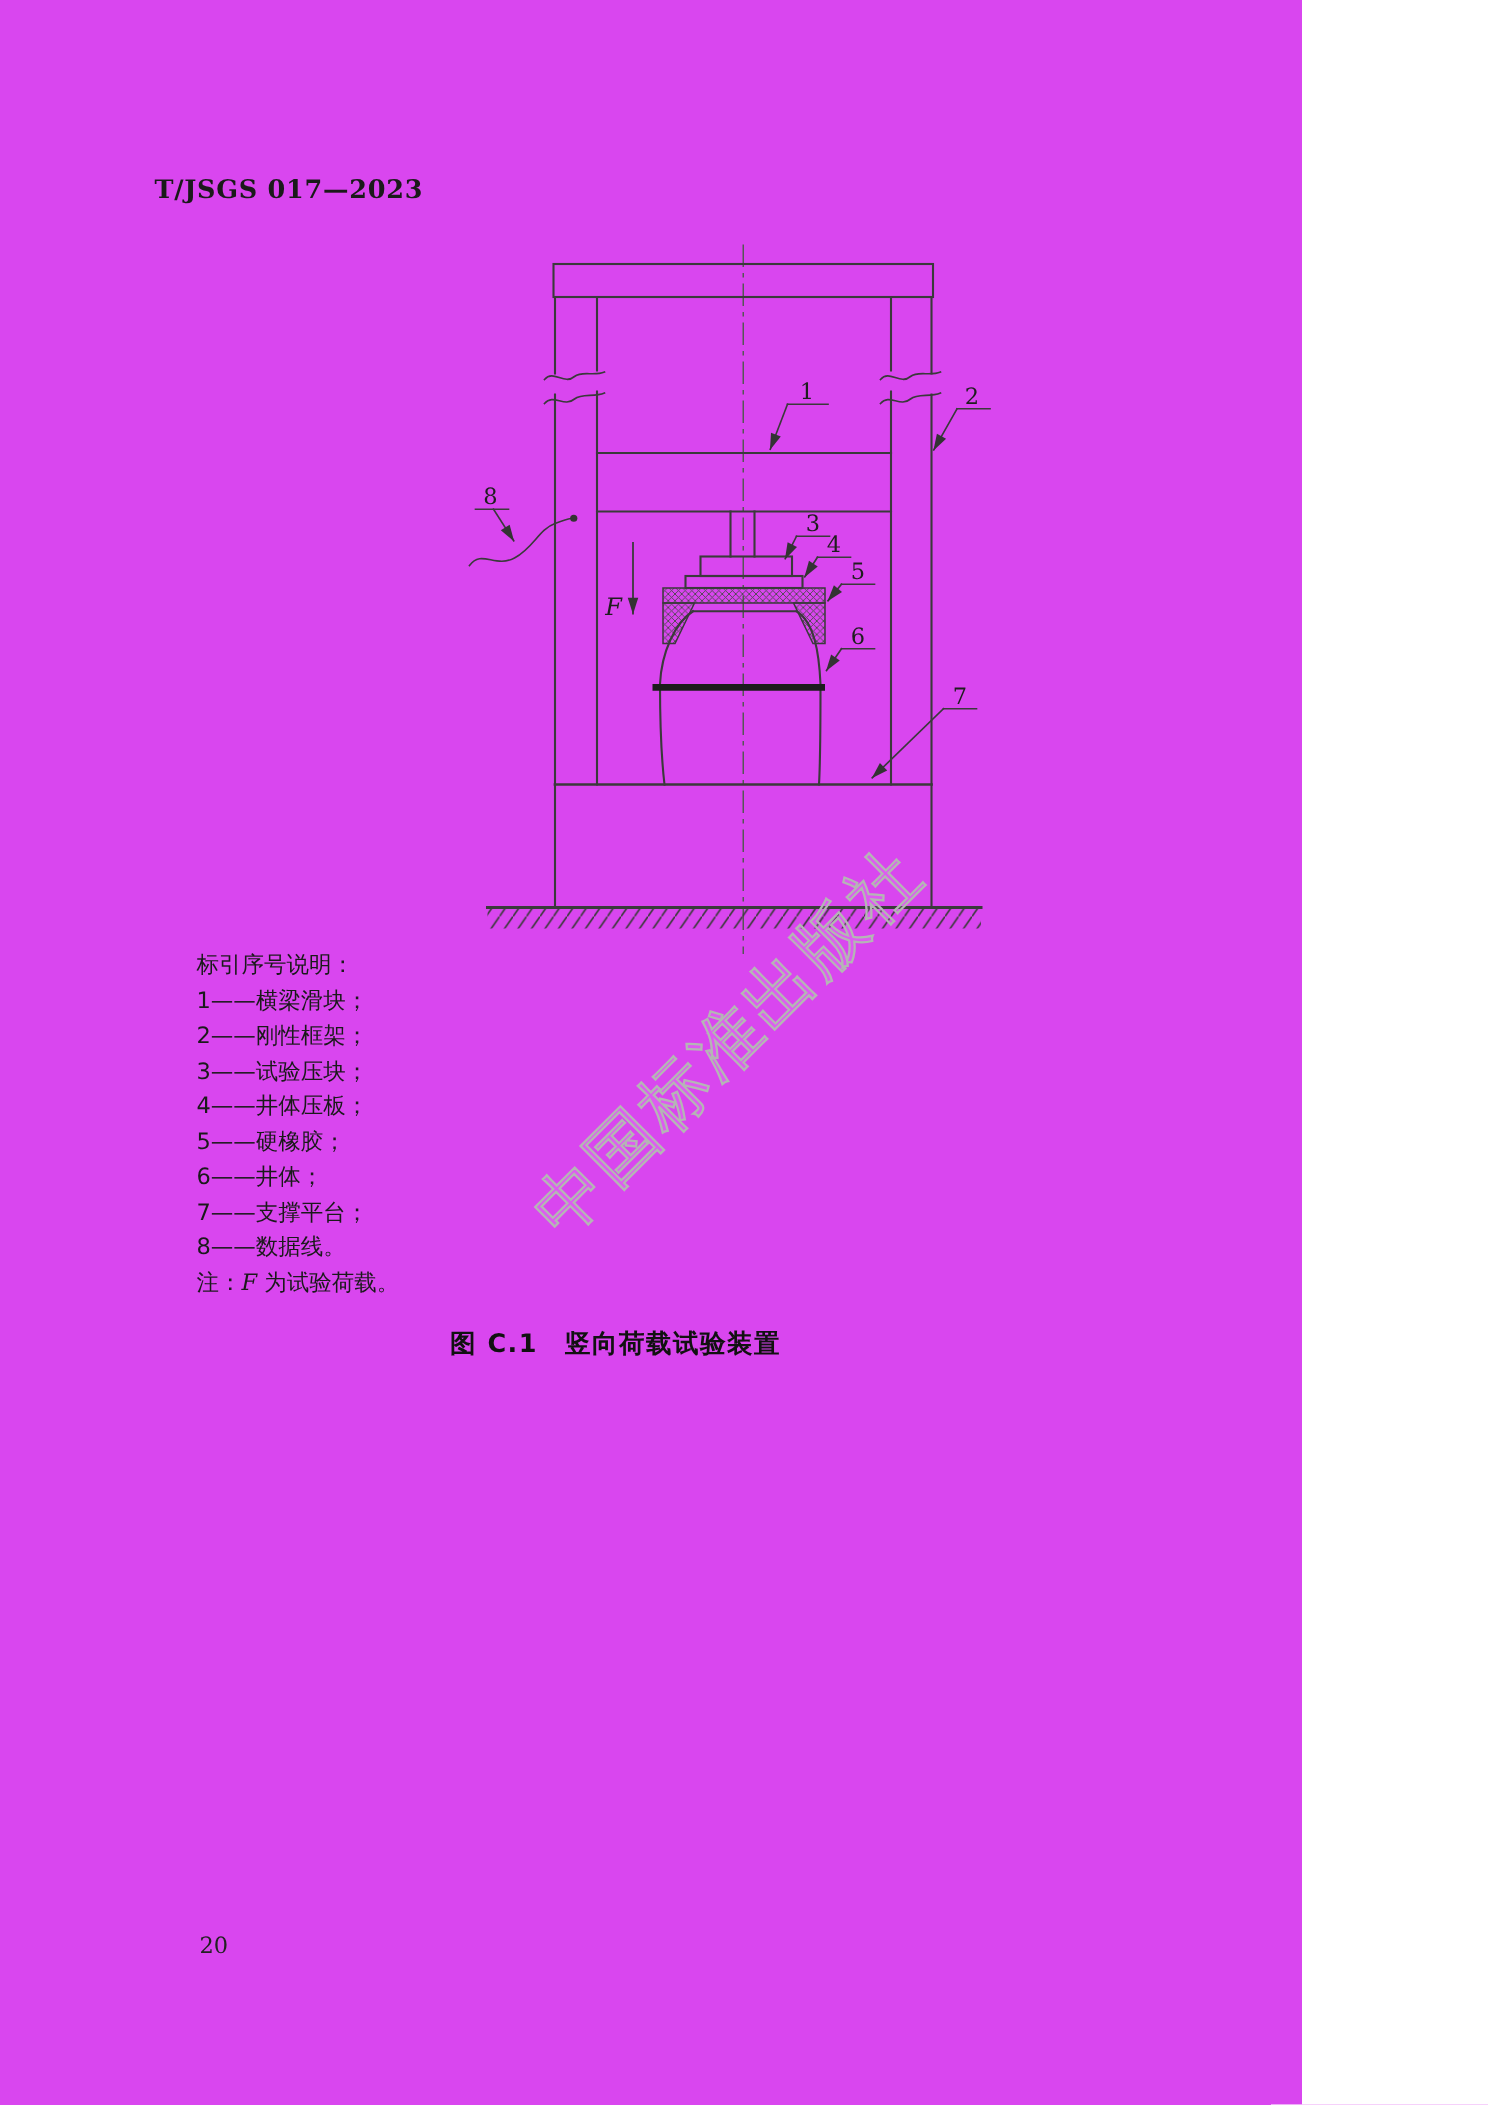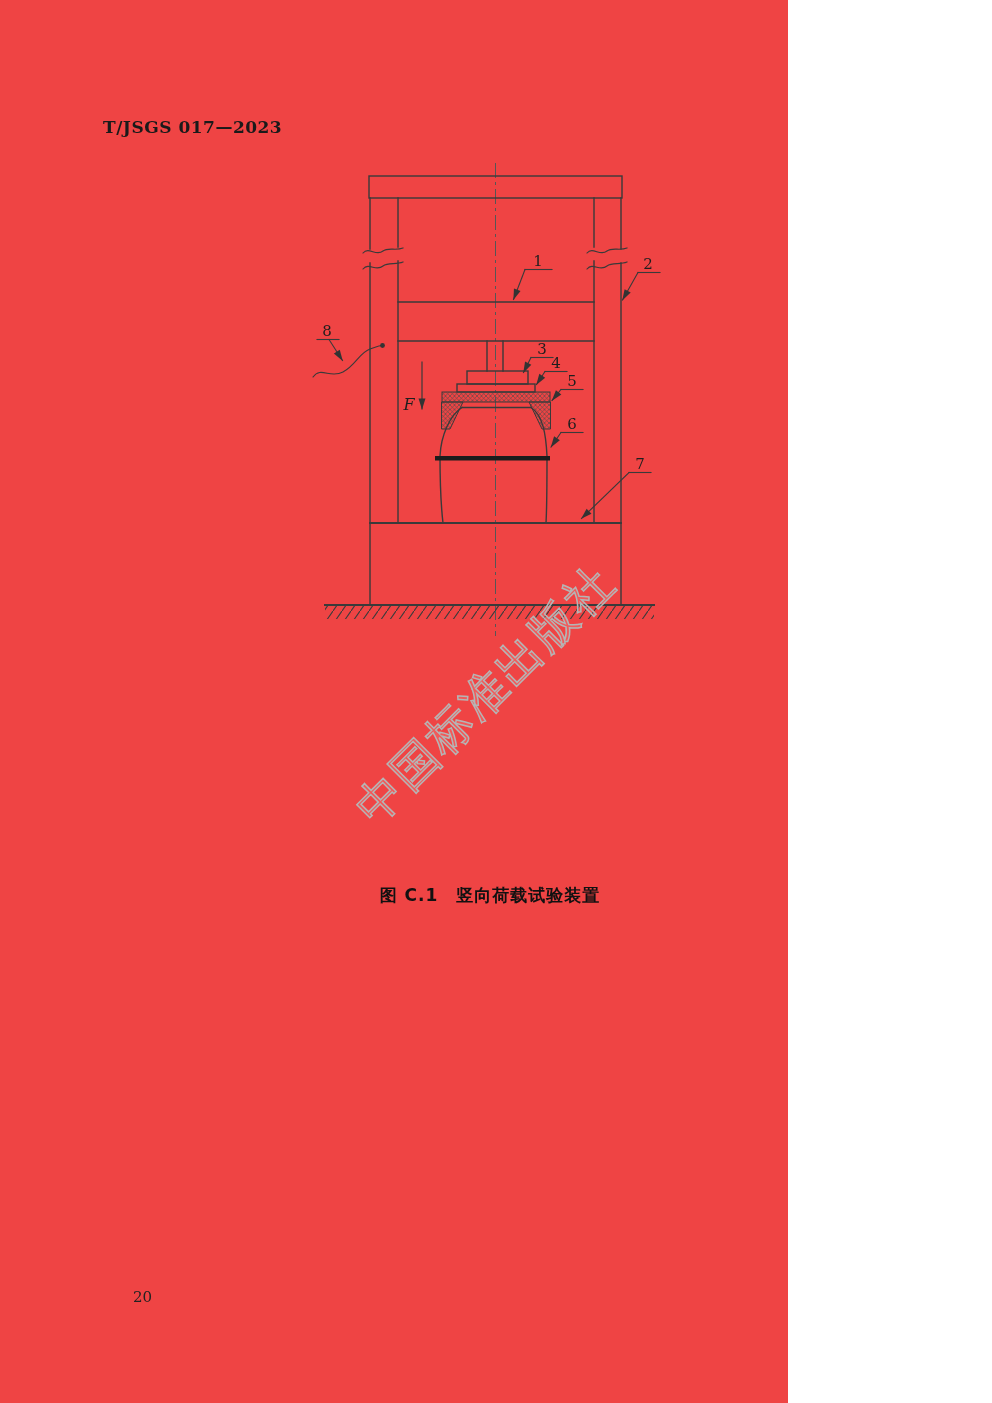--- a/index.html
+++ b/index.html
@@ -1,19 +1,19 @@
 <!DOCTYPE html>
 <html><head>
 <meta charset="utf-8">
 <style>
   html,body{margin:0;padding:0;background:#ffffff;}
   .page{
     position:relative;
-    width:788px;height:1403px;
-    background:#ef4444;
+    width:868px;height:1403px;
+    background:#d946ef;
     overflow:hidden;
     font-family:"DejaVu Serif","Liberation Serif",serif;
     color:#1e1e1e;
   }
   .doc-header{
     position:absolute;left:103px;top:117px;
     font-size:17px;font-weight:bold;letter-spacing:0.5px;
     color:#1a1a1a;
   }
   .diagram-svg{position:absolute;left:300px;top:150px;}
@@ -31,21 +31,21 @@
     font-size:15px;line-height:23.5px;
     font-family:"DejaVu Sans","Liberation Sans",sans-serif;
     color:#1a1a1a;
   }
   .legend-note .f-symbol{
     font-family:"DejaVu Serif","Liberation Serif",serif;
     font-style:italic;
   }
   .figure-caption{
     position:absolute;left:300px;top:884px;width:380px;
-    text-align:center;font-size:17px;font-weight:bold;
+    font-size:17px;font-weight:bold;
     font-family:"DejaVu Sans","Liberation Sans",sans-serif;
     color:#111;letter-spacing:1px;
   }
   .page-number{
     position:absolute;left:122px;top:1288px;
     font-size:15px;color:#222;margin-left:11px;
   }
 </style>
 </head>
 <body>
@@ -149,18 +149,32 @@
       <text x="572" y="386">5</text>
       <text x="572" y="429">6</text>
       <text x="640" y="469">7</text>
       <text x="327" y="336">8</text>
       <text x="409" y="410" font-style="italic" font-size="16">F</text>
     </g>
   </svg>
 
   <div class="watermark">中国标准出版社</div>
 
+  <div class="legend">
+    <div class="legend-title">标引序号说明：</div>
+    <div class="legend-item">1——横梁滑块；</div>
+    <div class="legend-item">2——刚性框架；</div>
+    <div class="legend-item">3——试验压块；</div>
+    <div class="legend-item">4——井体压板；</div>
+    <div class="legend-item">5——硬橡胶；</div>
+    <div class="legend-item">6——井体；</div>
+    <div class="legend-item">7——支撑平台；</div>
+    <div class="legend-item">8——数据线。</div>
+    <div class="legend-note">
+      <span>注：</span><span class="f-symbol">F</span><span> 为试验荷载。</span>
+    </div>
+  </div>
 
   <div class="figure-caption">图 C.1　竖向荷载试验装置</div>
 
   <div class="page-number">20</div>
 
 </div>
 
 </body></html>

